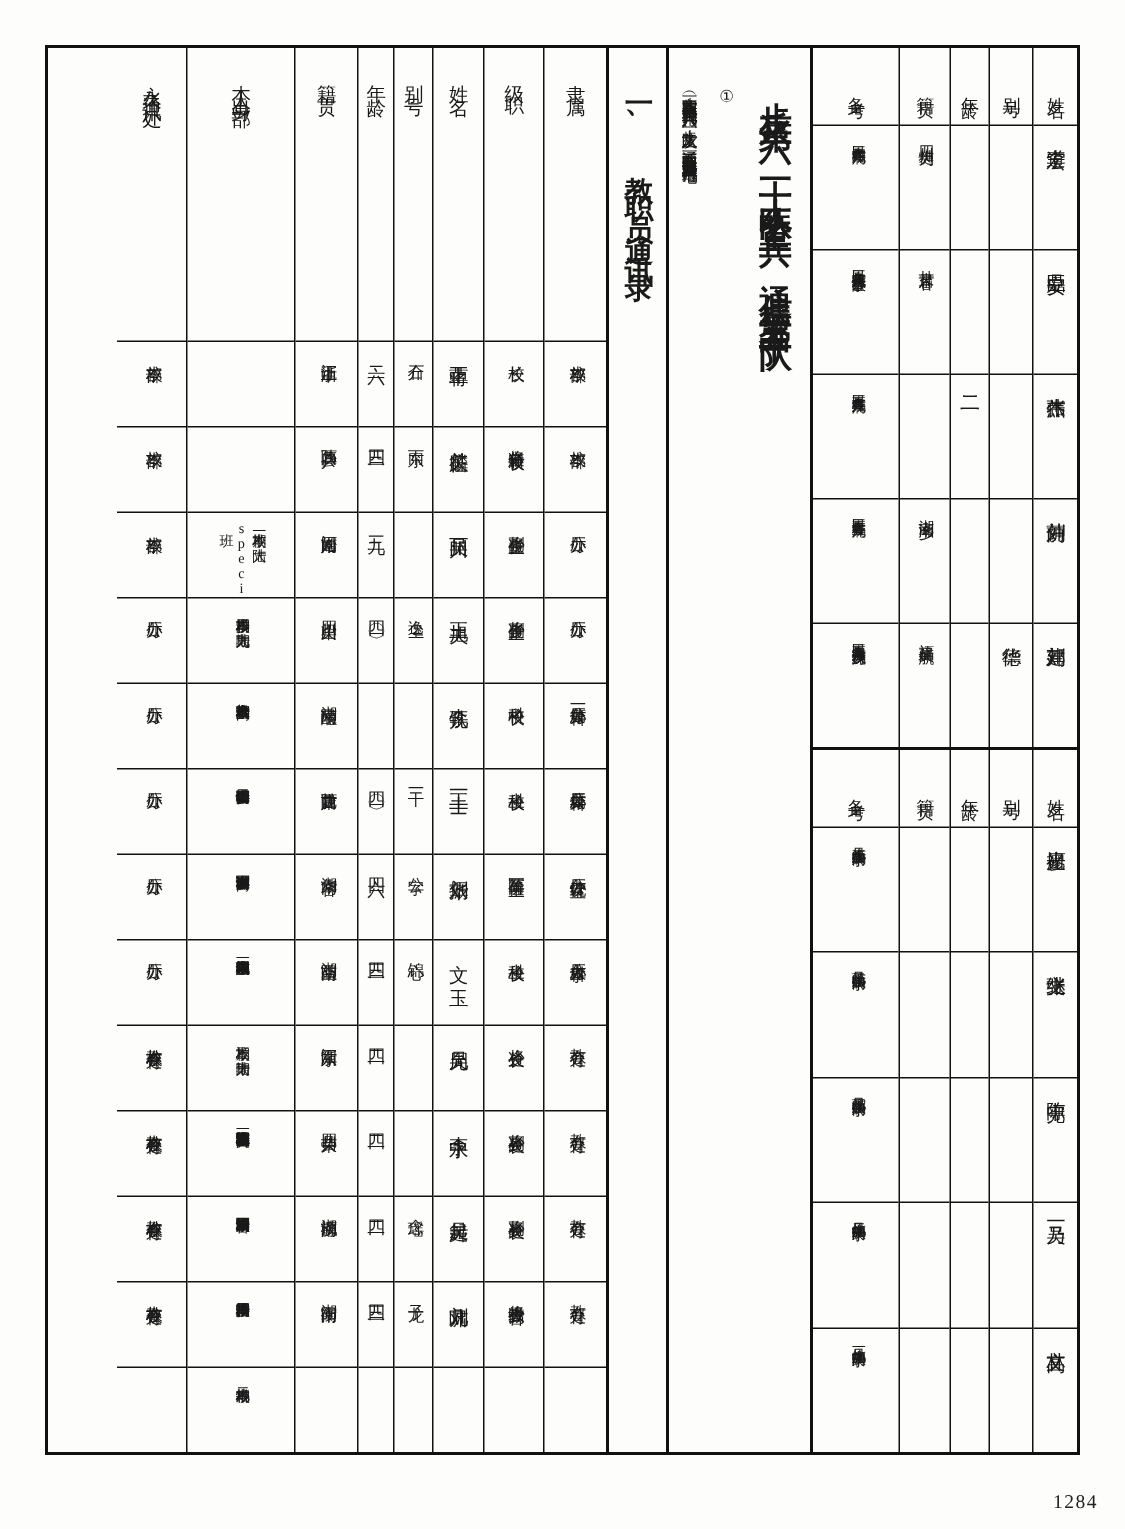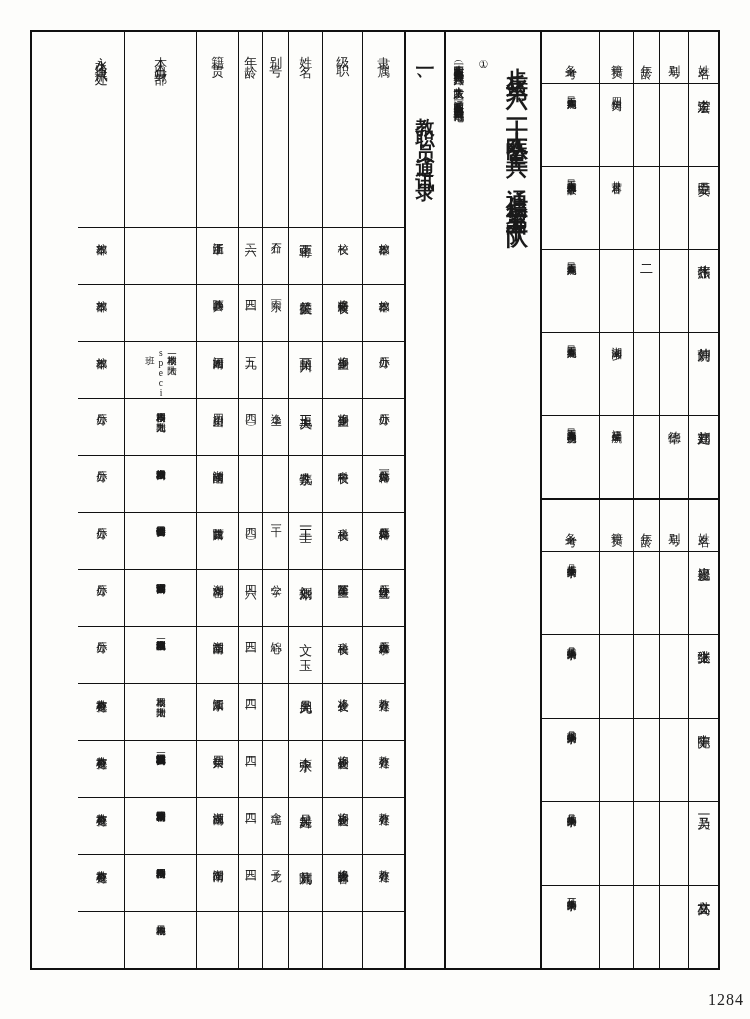--- a/index.html
+++ b/index.html
@@ -5,22 +5,22 @@
   html,body{margin:0;padding:0;background:#fdfdfb;}
   body{
     width:750px;height:1019px;position:relative;overflow:hidden;
     font-family:"DejaVu Sans","Liberation Sans",sans-serif;
     color:#1a1a1a;
   }
   .page{position:absolute;inset:0;}
 
   
   .page-number{
-    position:absolute;right:6px;bottom:10px;
-    font-family:"Liberation Serif",serif;font-size:16px;letter-spacing:1px;color:#222;
+    position:absolute;right:18px;bottom:10px;
+    font-family:"Liberation Serif",serif;font-size:13px;letter-spacing:1px;color:#222;
   }
 
   
   .frame{
     position:absolute;left:30px;top:30px;width:690px;height:940px;
     border:2px solid #111;box-sizing:border-box;
     display:flex;flex-direction:row-reverse; 
   }
 
   

